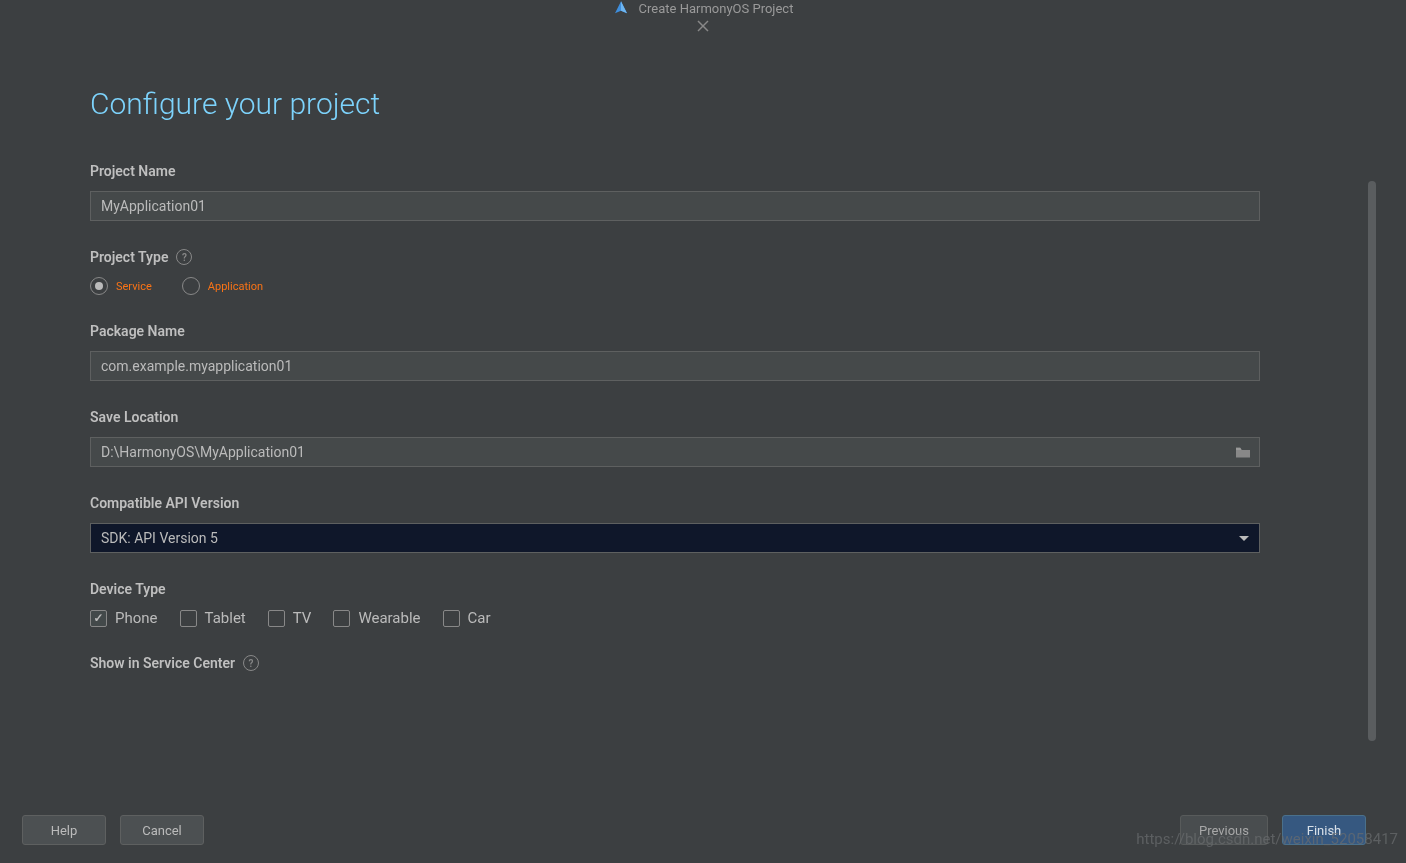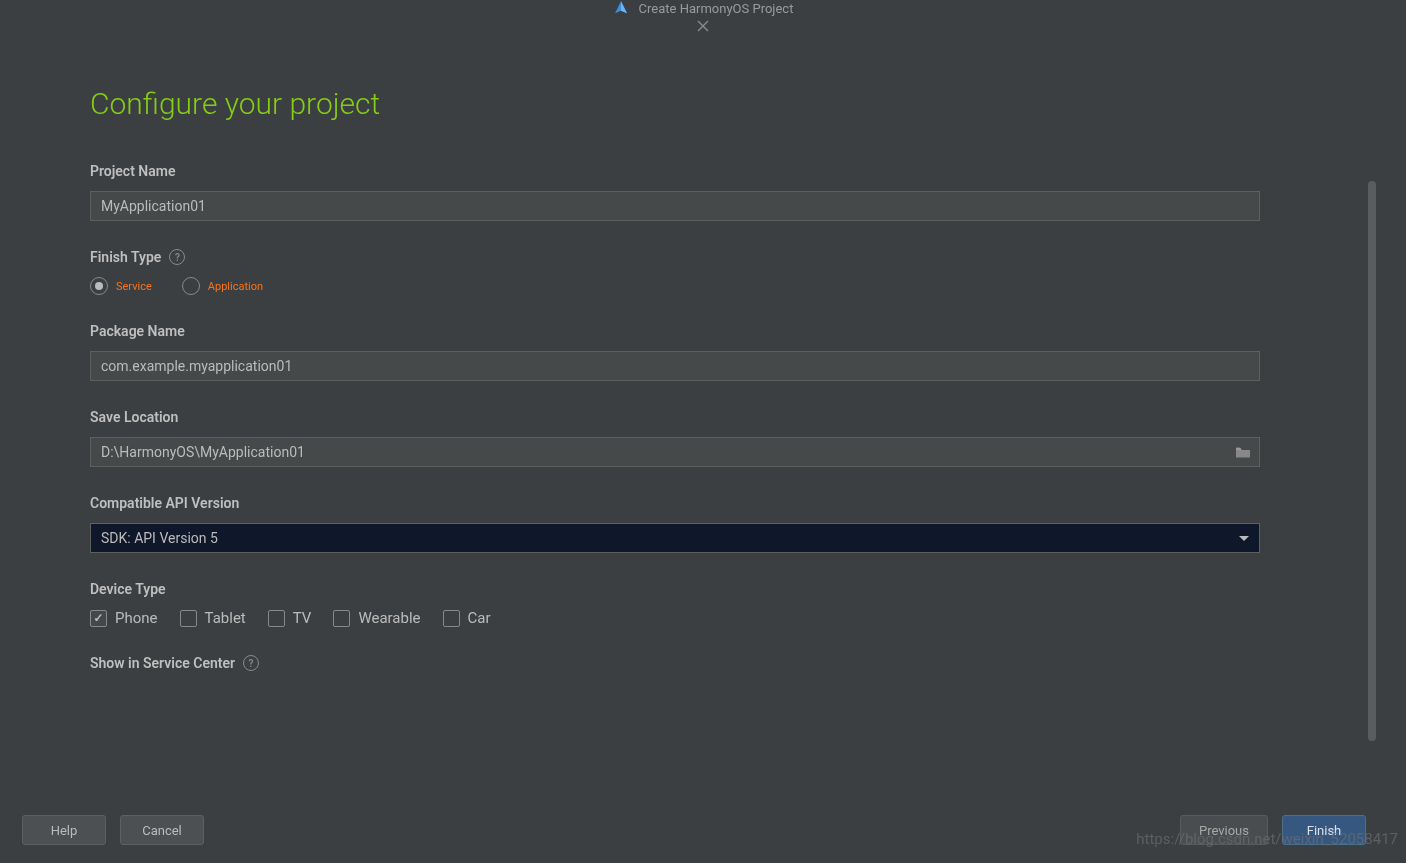--- a/index.html
+++ b/index.html
@@ -57,21 +57,21 @@
       right: 30px;
       top: 145px;
       width: 8px;
       height: 560px;
       background: #5a5d5f;
       border-radius: 4px;
     }
     .page-heading {
       font-size: 30px;
       font-weight: 300;
-      color: #84cc16;
+      color: #7dd3fc;
       margin-bottom: 42px;
     }
     .form-group {
       margin-bottom: 28px;
       max-width: 1170px;
     }
     .form-label {
       font-size: 14px;
       font-weight: 600;
       color: #bfbfbf;
@@ -275,21 +275,21 @@
 
   <h1 class="page-heading">Configure your project</h1>
 
   <div class="form-group">
     <div class="form-label">Project Name</div>
     <input type="text" class="text-input" value="MyApplication01" style="">
   </div>
 
   <div class="form-group">
     <div class="form-label">
-      <span>Finish Type</span>
+      <span>Project Type</span>
       <span class="help-icon-inline">?</span>
     </div>
     <div class="radio-group">
       <div class="radio-item">
         <span class="radio-circle selected"></span>
         <span class="radio-label">Service</span>
       </div>
       <div class="radio-item">
         <span class="radio-circle"></span>
         <span class="radio-label">Application</span>

